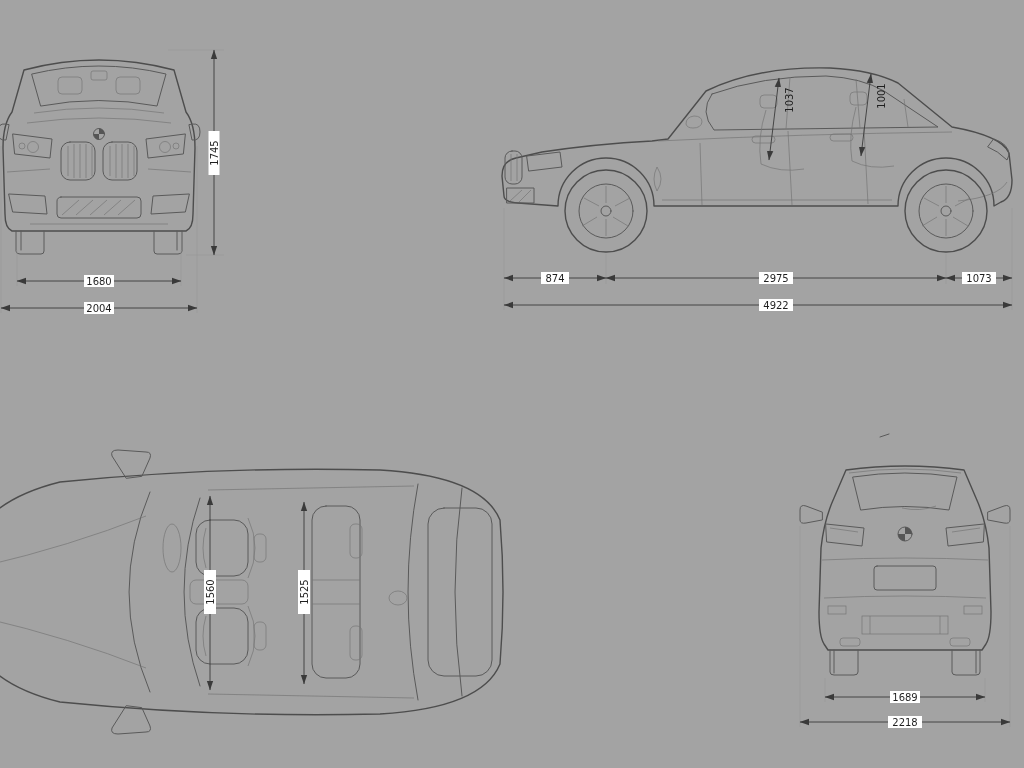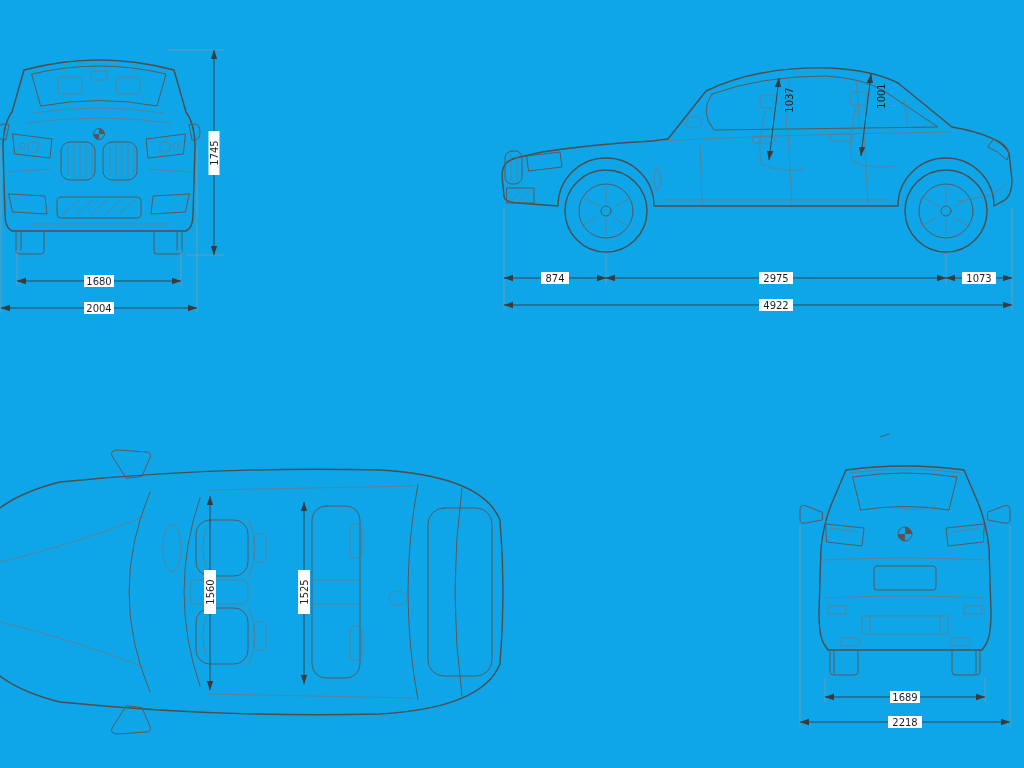--- a/index.html
+++ b/index.html
@@ -1,16 +1,16 @@
 <!DOCTYPE html>
 <html><head>
 <meta charset="utf-8">
 <style>
   html,body{margin:0;padding:0;background:#ffffff;}
-  .canvas{width:1024px;height:768px;position:relative;background:#0ea5e9;overflow:hidden;}
+  .canvas{width:1024px;height:768px;position:relative;background:#a3a3a3;overflow:hidden;}
   svg{display:block;}
   .outline{stroke:#4d4d4d;stroke-width:1.4;fill:none;stroke-linejoin:round;stroke-linecap:round;}
   .detail{stroke:#5a5a5a;stroke-width:1;fill:none;stroke-linejoin:round;stroke-linecap:round;}
   .fine{stroke:#757575;stroke-width:.7;fill:none;}
   .dim{stroke:#3a3a3a;stroke-width:.9;fill:none;}
   .ext{stroke:#9a9a9a;stroke-width:.7;fill:none;}
   .gap{fill:#ffffff;stroke:none;}
   .dimtext{font-family:"DejaVu Sans",sans-serif;font-size:10px;fill:#1f1f1f;}
   .fillwedge{fill:#555;stroke:none;}
 </style>

